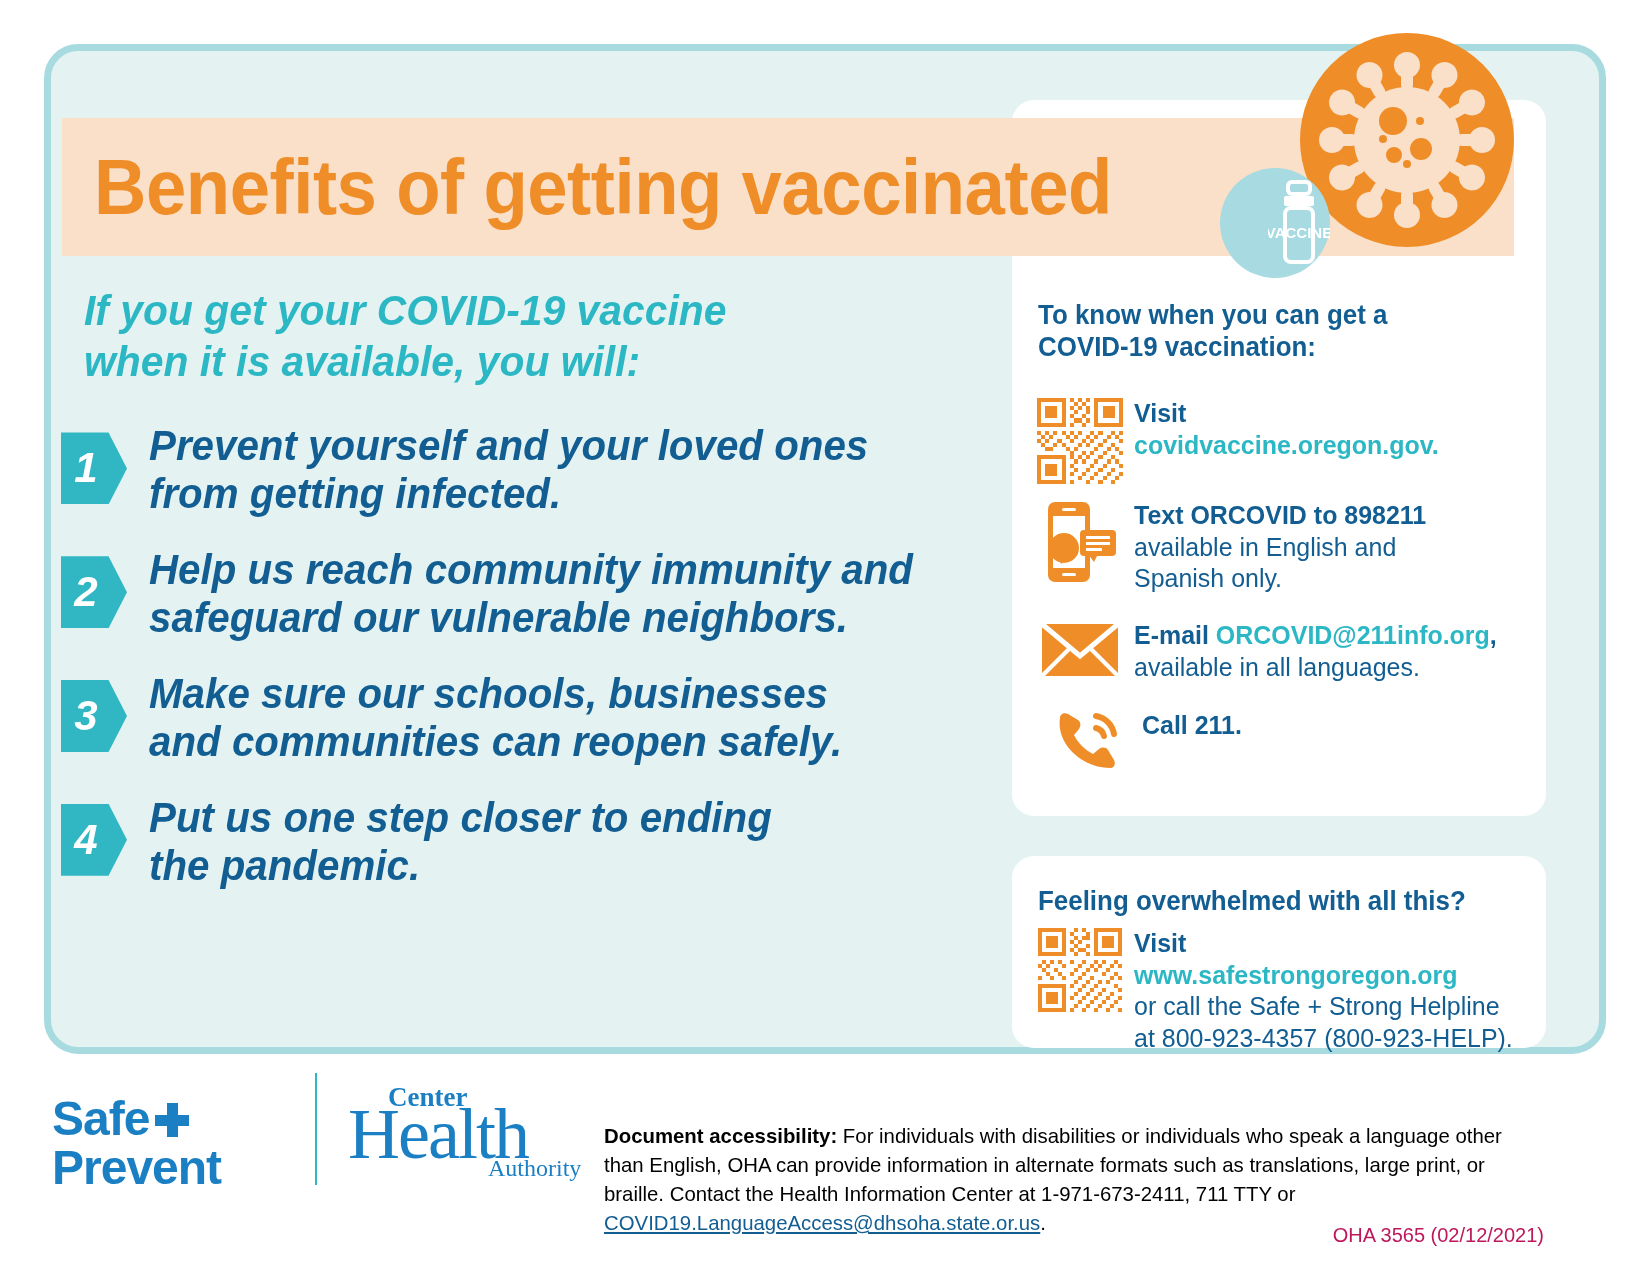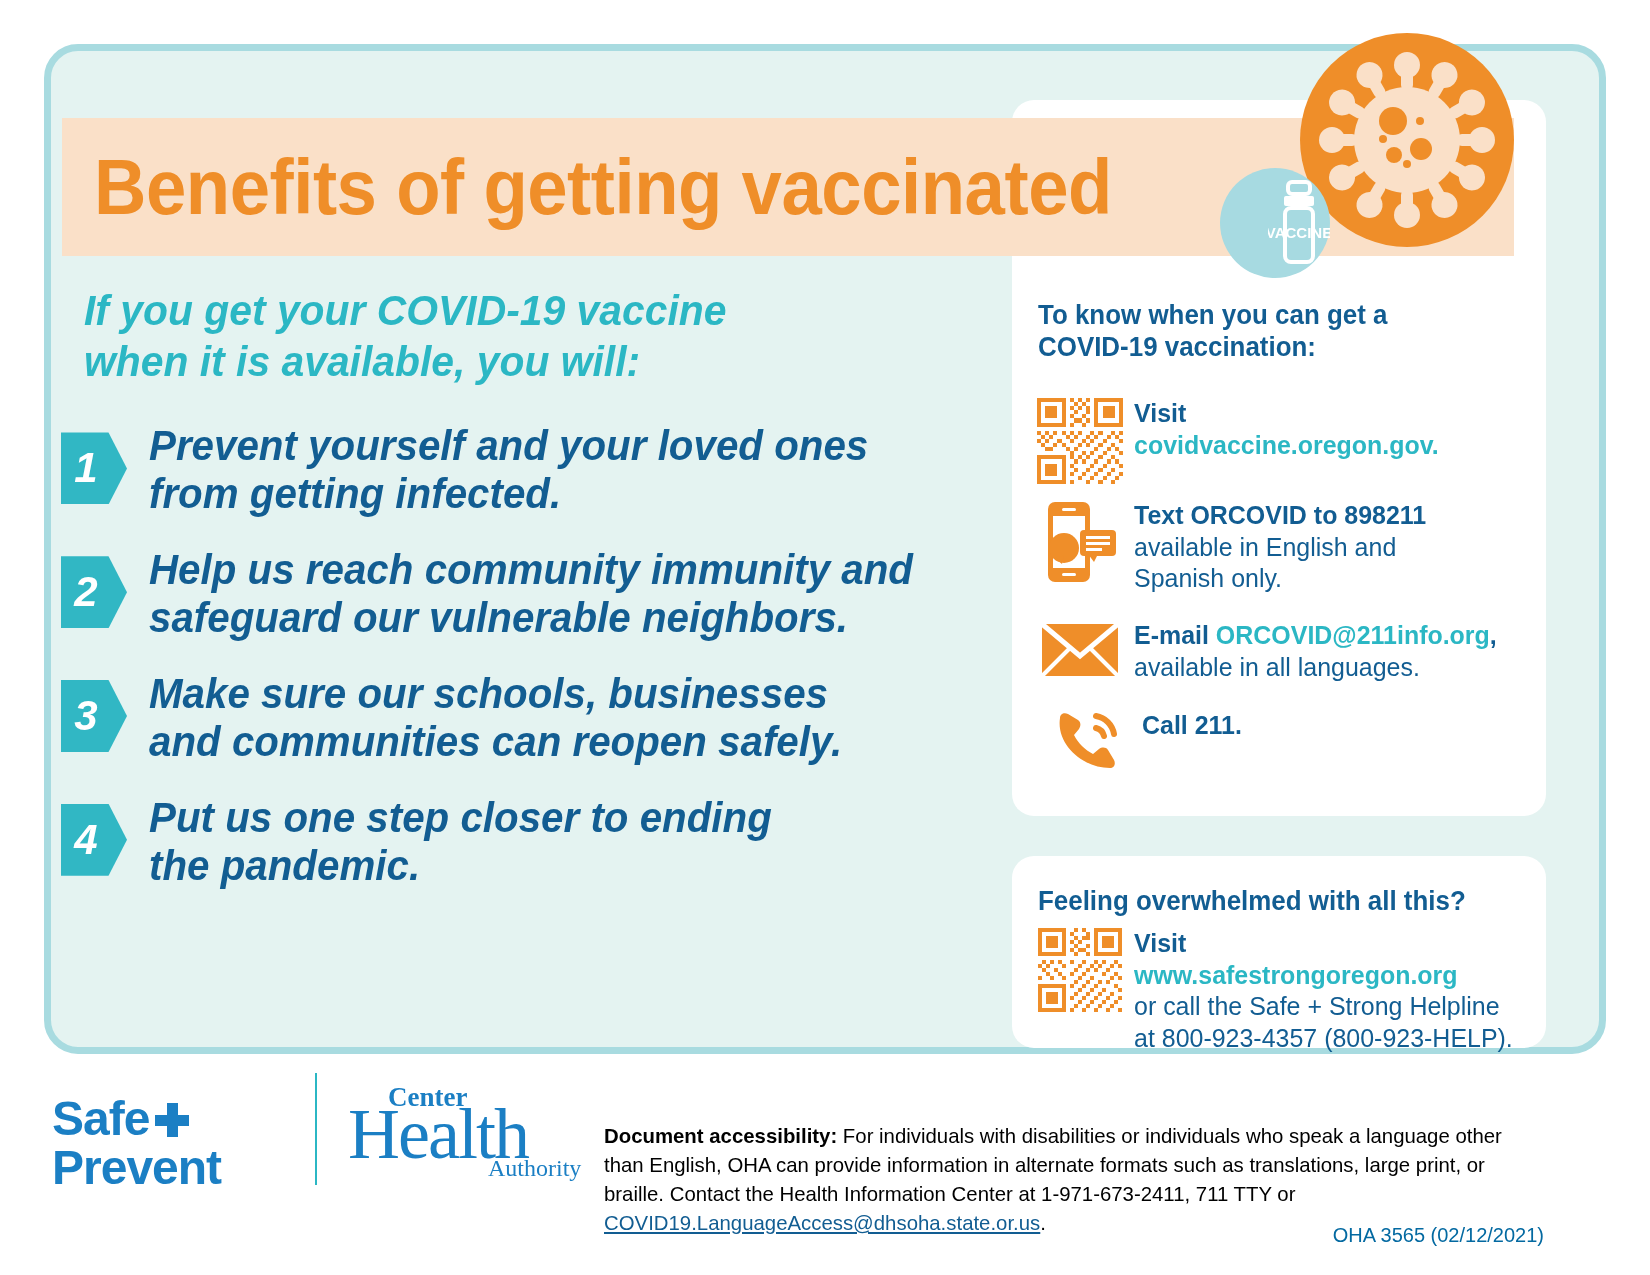--- a/index.html
+++ b/index.html
@@ -244,21 +244,21 @@
   .access a, .access .lnk {
     color: #125d92;
     text-decoration: underline;
   }
   .oha-code {
     position: absolute;
     left: 604px; top: 1224px;
     width: 940px;
     text-align: right;
     font-size: 20px;
-    color: #0369a1;
+    color: #be185d;
   }
 </style>
 </head>
 <body>
 
 <div id="poster">
 
   <div class="frame"></div>
 
   <div class="banner">

